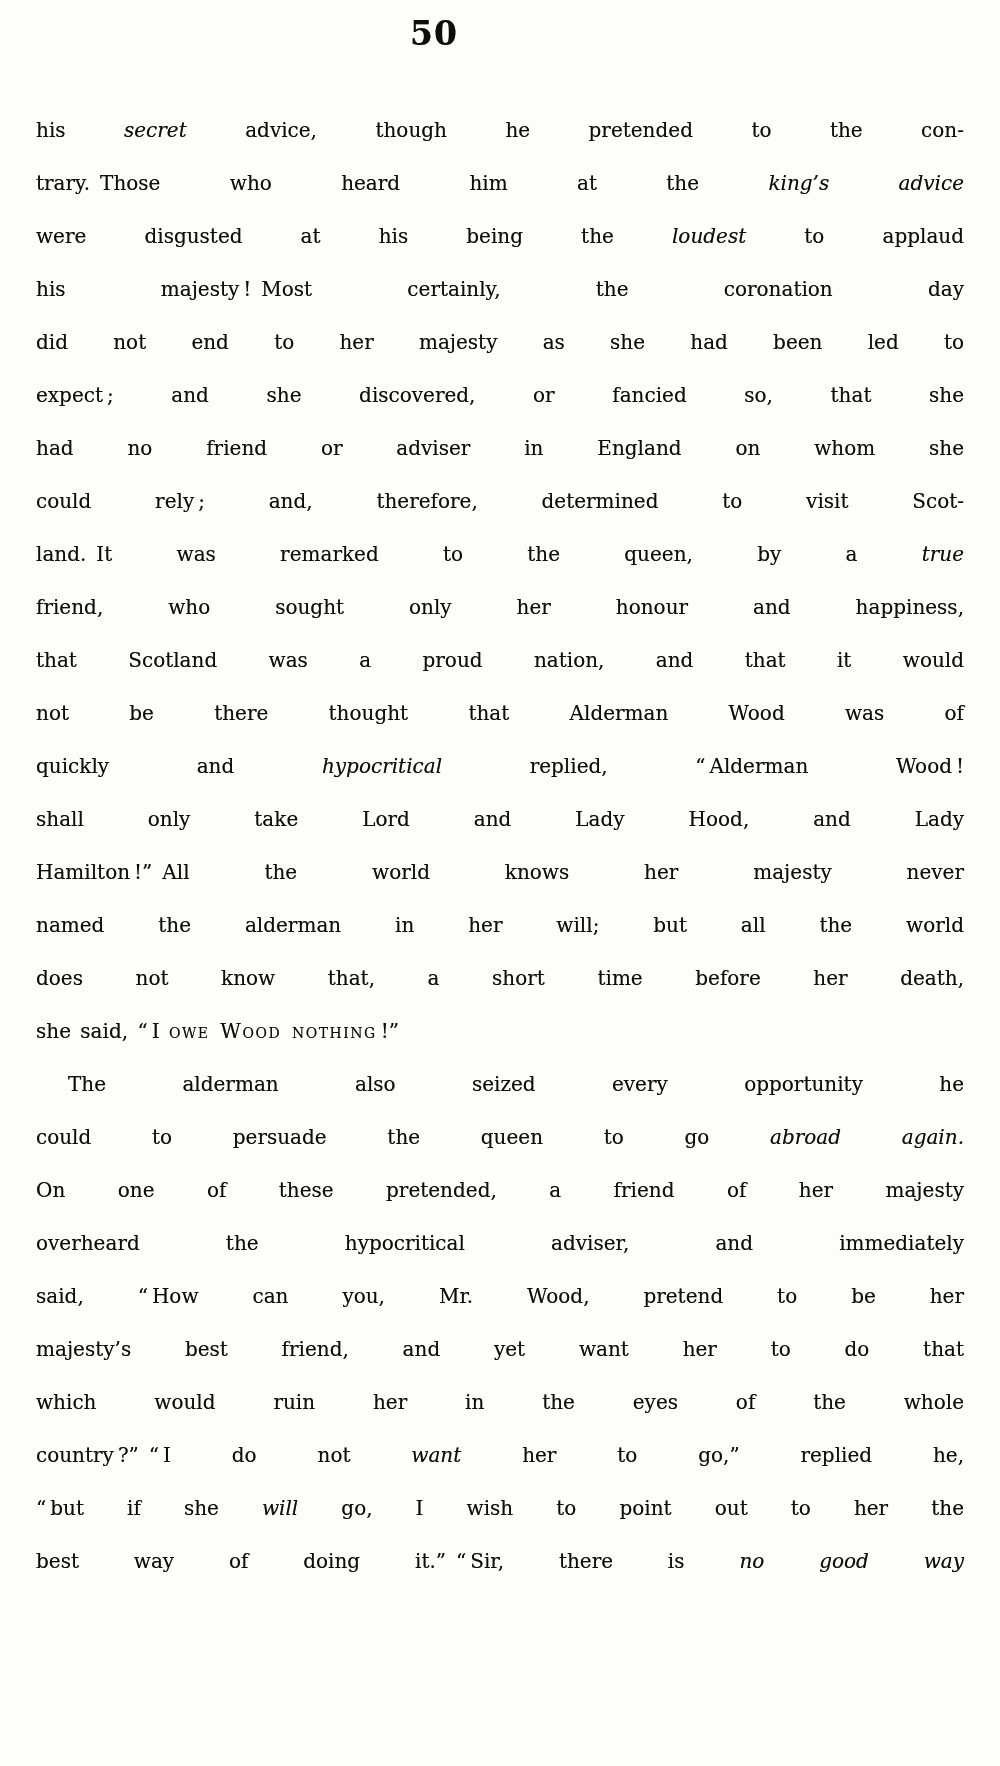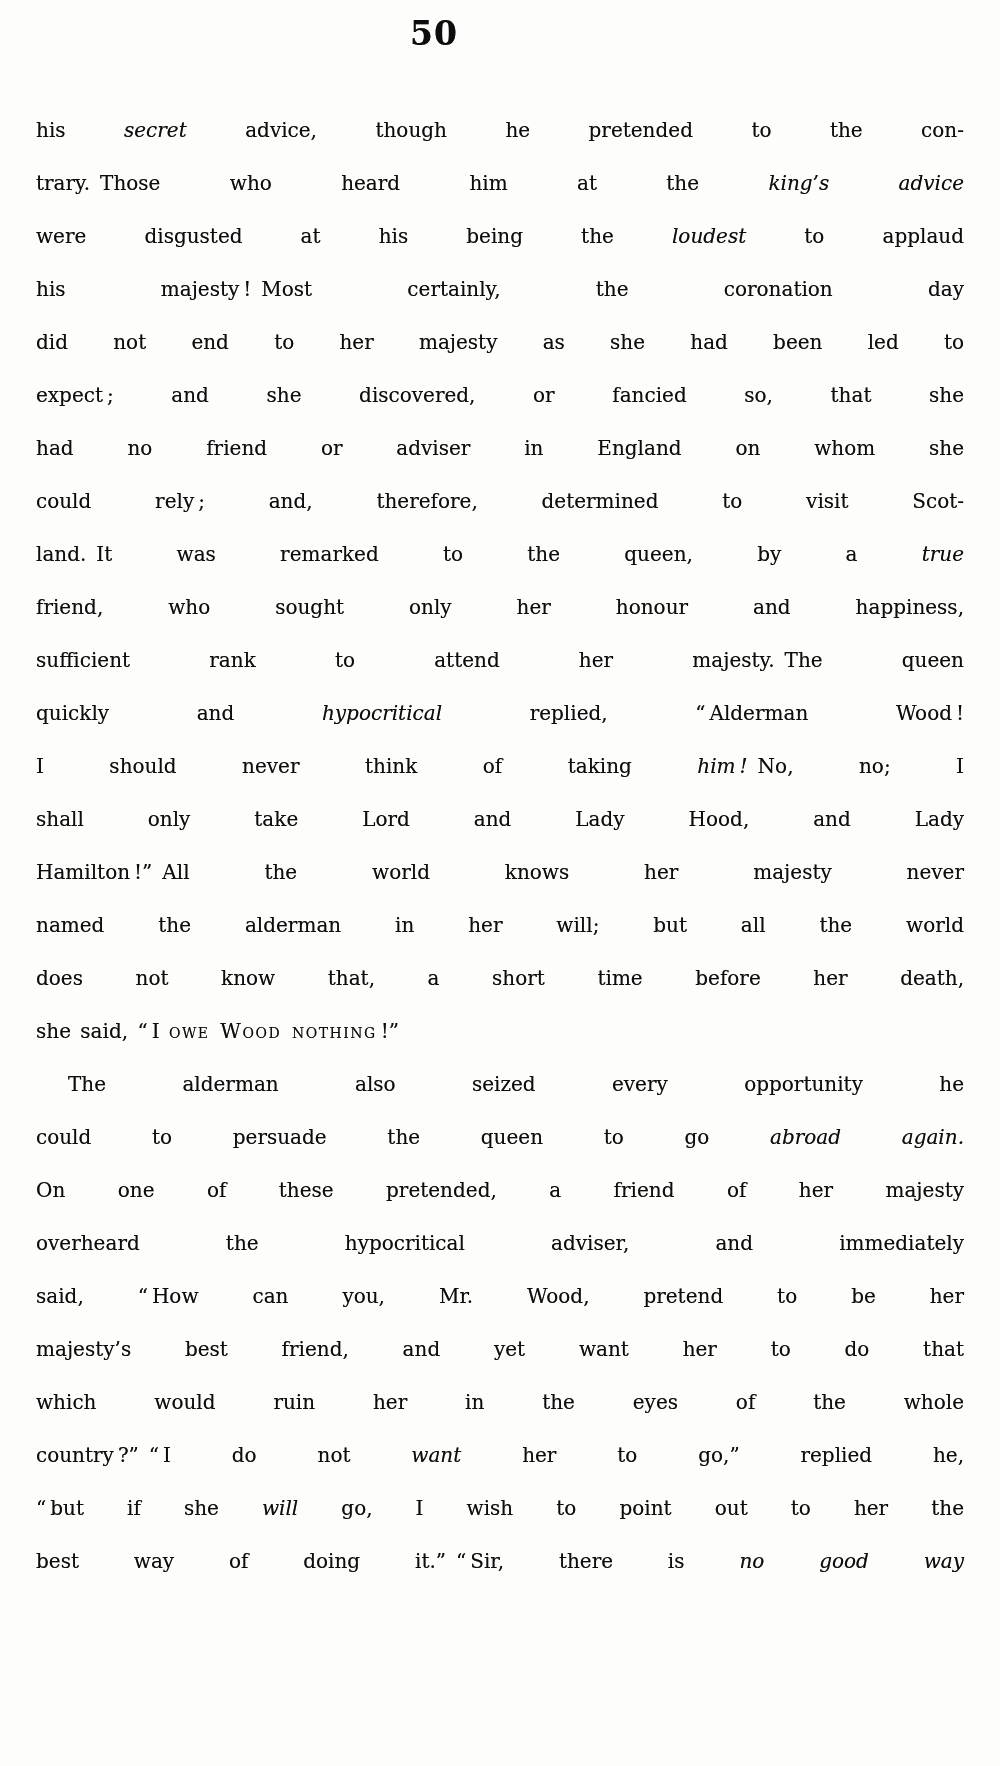--- a/index.html
+++ b/index.html
@@ -67,23 +67,23 @@
         <div class="line"><span>his </span><span class="it">secret</span><span> advice, though he pretended to the con-</span></div>
         <div class="line"><span>trary. Those who heard him at the </span><span class="it">king’s advice</span></div>
         <div class="line"><span>were disgusted at his being the </span><span class="it">loudest</span><span> to applaud</span></div>
         <div class="line"><span>his majesty ! Most certainly, the coronation day</span></div>
         <div class="line"><span>did not end to her majesty as she had been led to</span></div>
         <div class="line"><span>expect ; and she discovered, or fancied so, that she</span></div>
         <div class="line"><span>had no friend or adviser in England on whom she</span></div>
         <div class="line"><span>could rely ; and, therefore, determined to visit Scot-</span></div>
         <div class="line"><span>land. It was remarked to the queen, by a </span><span class="it">true</span></div>
         <div class="line"><span>friend, who sought only her honour and happiness,</span></div>
-        <div class="line"><span>sufficient rank to attend her majesty. The queen</span></div>
+        <div class="line"><span>that Scotland was a proud nation, and that it would</span></div>
+        <div class="line"><span>not be there thought that Alderman Wood was of</span></div>
         <div class="line"><span>quickly and </span><span class="it">hypocritical</span><span> replied, “ Alderman Wood !</span></div>
-        <div class="line"><span>I should never think of taking </span><span class="it">him !</span><span> No, no; I</span></div>
         <div class="line"><span>shall only take Lord and Lady Hood, and Lady</span></div>
         <div class="line"><span>Hamilton !” All the world knows her majesty never</span></div>
         <div class="line"><span>named the alderman in her will; but all the world</span></div>
         <div class="line"><span>does not know that, a short time before her death,</span></div>
         <div class="line noj"><span>she said, “ I </span><span class="sc">owe Wood nothing</span><span> !”</span></div>
       </div>
       <div class="paragraph">
         <div class="line indent"><span>The alderman also seized every opportunity he</span></div>
         <div class="line"><span>could to persuade the queen to go </span><span class="it">abroad again.</span></div>
         <div class="line"><span>On one of these pretended, a friend of her majesty</span></div>

